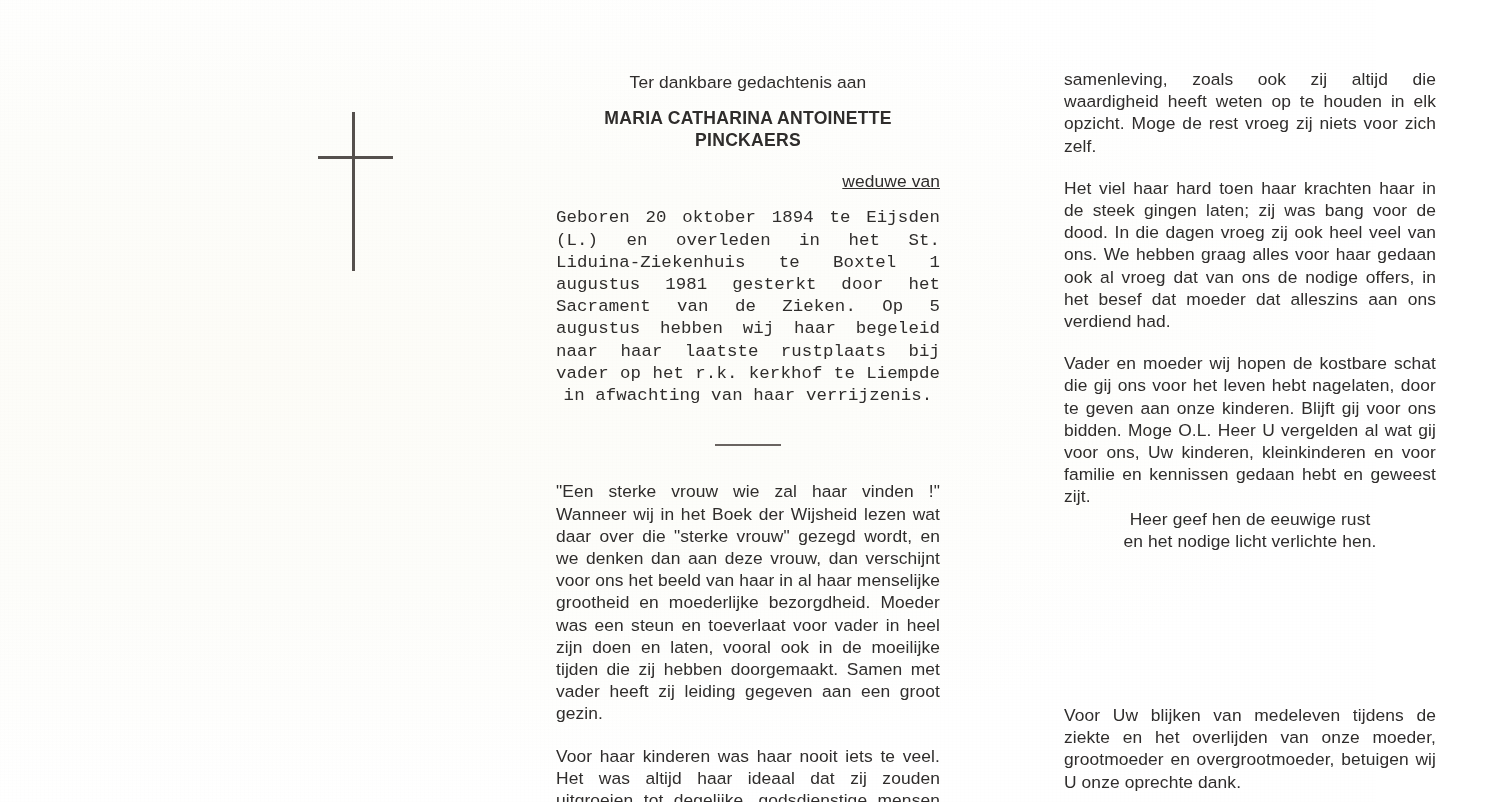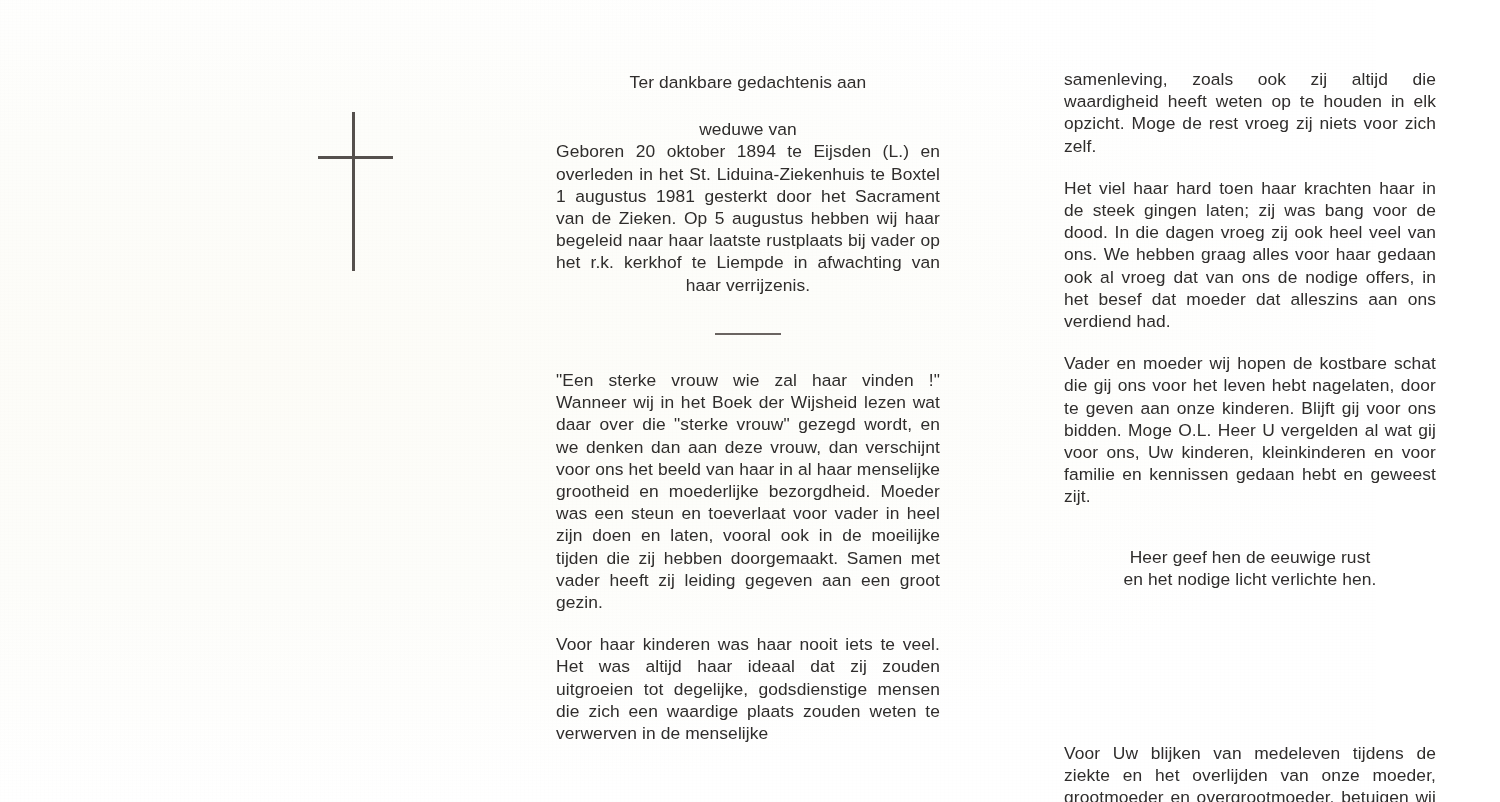--- a/index.html
+++ b/index.html
@@ -86,72 +86,79 @@
   }
   #hdr-name {
     margin-top: 15px;
     text-align: center;
     font-weight: bold;
     font-size: 17.6px;
     letter-spacing: .25px;
     line-height: 21.5px;
   }
   #hdr-relation {
-    margin-top: 25px;
-    text-align: center;
+    margin-top: 19px;
+    text-align: right;
+    text-decoration: underline;
   }
   #hdr-spouse {
     margin-top: 14px;
     text-align: center;
     font-weight: bold;
     font-size: 17.4px;
     letter-spacing: .1px;
   }
   #hdr-bio {
+    margin-top: 15px;
     text-align: justify;
     text-align-last: center;
+    font-family: Liberation Mono, monospace;
   }
 
   
   #divider-wrap {
     margin-top: 22px;
     text-align: center;
   }
   #divider {
     display: inline-block;
     width: 66px;
     height: 2px;
     background: #6a6461;
   }
 
   
   .para { margin-top: 20px; }
   #para-strong-woman { margin-top: 29px; }
 
   #col-right .para:first-child { margin-top: 0; }
   #rc-top { margin-top: 68px; }
-  #rc-blessing { margin-top: 38px; }
+  #rc-blessing { }
   #rc-thanks { margin-top: 152px; }
 </style>
 </head>
 <body>
 
 <div id="card">
 
   <div id="grain"></div>
 
   <div id="cross">
     <div class="bar-v"></div>
     <div class="bar-h"></div>
   </div>
 
   <div id="col-left" class="column">
 
     <p id="hdr-dedication" class="block">Ter dankbare gedachtenis aan</p>
 
+    <div id="hdr-name">
+      <div>MARIA CATHARINA ANTOINETTE</div>
+      <div>PINCKAERS</div>
+    </div>
 
     <p id="hdr-relation" class="block">weduwe van</p>
 
 
     <p id="hdr-bio" class="block">Geboren 20 oktober 1894 te Eijsden (L.) en overleden in het St. Liduina-Ziekenhuis te Boxtel 1 augustus 1981 gesterkt door het Sacrament van de Zieken. Op 5 augustus hebben wij haar begeleid naar haar laatste rustplaats bij vader op het r.k. kerkhof te Liempde in afwachting van haar verrijzenis.</p>
 
     <div id="divider-wrap">
       <span id="divider"></span>
     </div>
 

